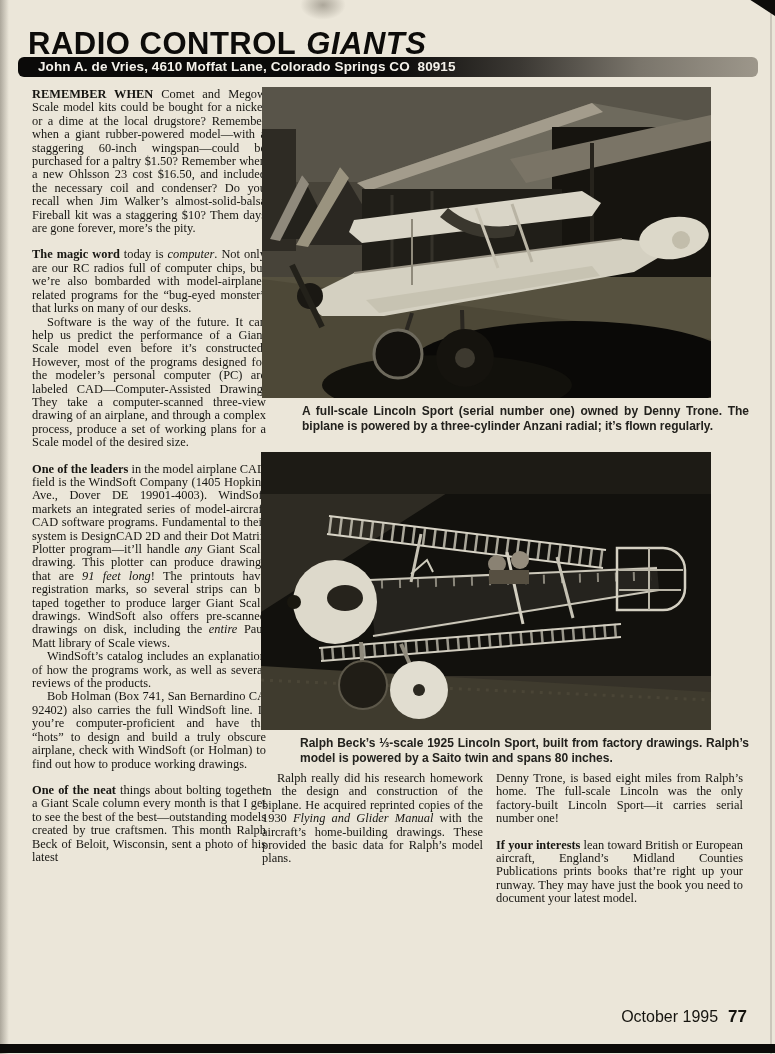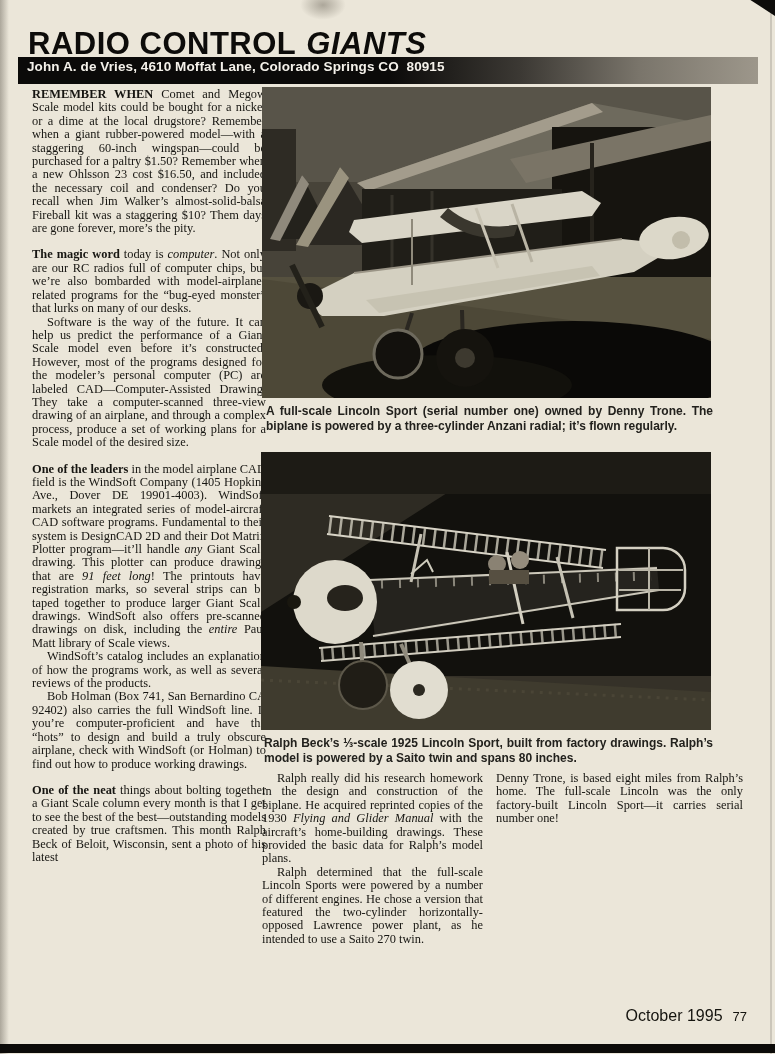--- a/index.html
+++ b/index.html
@@ -17,51 +17,51 @@
   .corner-tr{position:absolute;top:0;right:0;width:30px;height:16px;
     background:#0d0c0a;clip-path:polygon(100% 0,18% 0,100% 100%);}
   .smudge{position:absolute;left:300px;top:-10px;width:46px;height:30px;border-radius:50%;
     background:radial-gradient(ellipse at center, rgba(110,104,92,.5), rgba(110,104,92,0) 70%);}
 
   
   .masthead{position:absolute;left:28px;top:26px;
     font-family:"Liberation Sans", sans-serif;font-weight:bold;
     font-size:31px;letter-spacing:.5px;color:#0d0c0a;white-space:pre;}
   .masthead .accent{font-style:italic;margin-left:10px;}
-  .byline-bar{position:absolute;left:18px;top:57px;width:740px;height:27px;
+  .byline-bar{position:absolute;left:18px;top:57px;width:740px;height:20px;
     background:linear-gradient(90deg,#0b0a09 0%,#0b0a09 50%,#3c3934 68%,#7a756b 84%,#9d978b 100%);
     font-family:"Liberation Sans", sans-serif;font-weight:bold;font-size:13.5px;
-    color:#f4f1ea;line-height:20px;padding-left:9px;box-sizing:border-box;
-    white-space:pre;letter-spacing:.1px;}
+    color:#f4f1ea;line-height:20px;padding-left:20px;box-sizing:border-box;
+    white-space:pre;letter-spacing:.1px;border-radius:6px;}
 
   
   .col{position:absolute;font-size:12.4px;line-height:13.4px;text-align:justify;}
   .col p{margin:0;}
   .col p.indent{text-indent:15px;}
   .col p.gap{margin-top:13px;}
   .col span.b{font-weight:bold;}
   .col span.i{font-style:italic;}
   .col-left{left:32px;top:88px;width:234px;}
   .col-mid{left:262px;top:772px;width:221px;}
   .col-right{left:496px;top:772px;width:247px;}
 
   
   .photo{position:absolute;display:block;background:#14130f;}
   .photo svg{display:block;width:100%;height:100%;}
   .photo-1{left:262px;top:87px;width:449px;height:311px;}
   .photo-2{left:261px;top:452px;width:450px;height:278px;}
   .caption{position:absolute;font-family:"Liberation Sans", sans-serif;
-    font-weight:bold;font-size:12px;line-height:14.5px;text-align:justify;color:#22211d;}
+    font-weight:bold;font-size:12px;line-height:14.5px;text-align:justify;color:#22211d;margin-left:36px;}
   .caption-1{left:266px;top:404px;width:447px;}
   .caption-2{left:264px;top:736px;width:449px;}
 
   
   .footer{position:absolute;right:28px;top:1007px;
     font-family:"Liberation Sans", sans-serif;font-size:16px;color:#15140f;}
-  .footer .pageno{font-weight:normal;font-size:13px;margin-left:10px;}
+  .footer .pageno{font-weight:bold;font-size:17px;margin-left:10px;}
   .bottom-bar{position:absolute;left:0;top:1044px;width:775px;height:9px;background:#0c0b09;}
 </style>
 </head>
 <body>
 
 <div class="edge-left"></div>
 <div class="edge-right"></div>
 <div class="corner-tr"></div>
 <div class="smudge"></div>
 
@@ -169,21 +169,21 @@
       <circle cx="236" cy="112" r="9" fill="#8a8273"></circle>
       <circle cx="259" cy="108" r="9" fill="#958d7d"></circle>
       <rect x="228" y="118" width="40" height="14" fill="#564f41"></rect>
     </g>
   </svg>
 </div>
 <div class="caption caption-2">Ralph Beck’s ⅓-scale 1925 Lincoln Sport, built from factory drawings. Ralph’s model is powered by a Saito twin and spans 80 inches.</div>
 
 <div class="col col-mid">
   <p class="indent"><span>Ralph really did his research homework in the design and construction of the biplane. He acquired reprinted copies of the 1930 </span><span class="i">Flying and Glider Manual</span><span> with the aircraft’s home-building drawings. These provided the basic data for Ralph’s model plans.</span></p>
-  <p class="indent"><span>Ralph determined that the full-scale Lincoln Sports were powered by a number of different engines. He chose a version that featured the two-cylinder horizontally-opposed Lawrence power plant, as he intended to use a Saito 270 twin.</span></p>
 </div>
 
 <div class="col col-right">
   <p><span>Denny Trone, is based eight miles from Ralph’s home. The full-scale Lincoln was the only factory-built Lincoln Sport—it carries serial number one!</span></p>
+  <p class="gap"><span class="b">If your interests</span><span> lean toward British or European aircraft, England’s Midland Counties Publications prints books that’re right up your runway. They may have just the book you need to document your latest model.</span></p>
 </div>
 
 <div class="footer"><span>October 1995</span><span class="pageno">77</span></div>
 <div class="bottom-bar"></div>
 
 </body></html>

